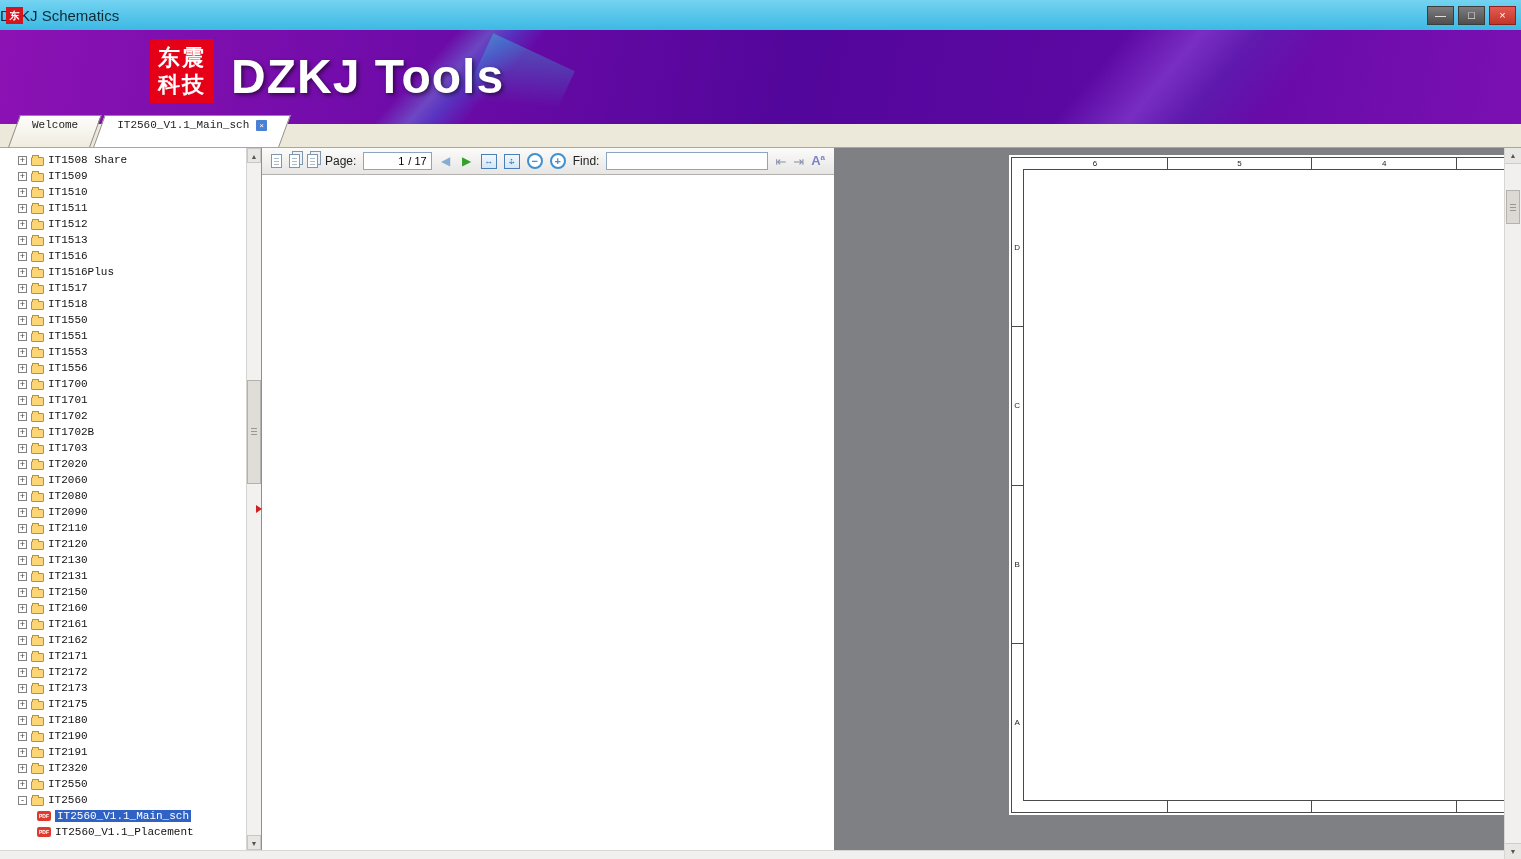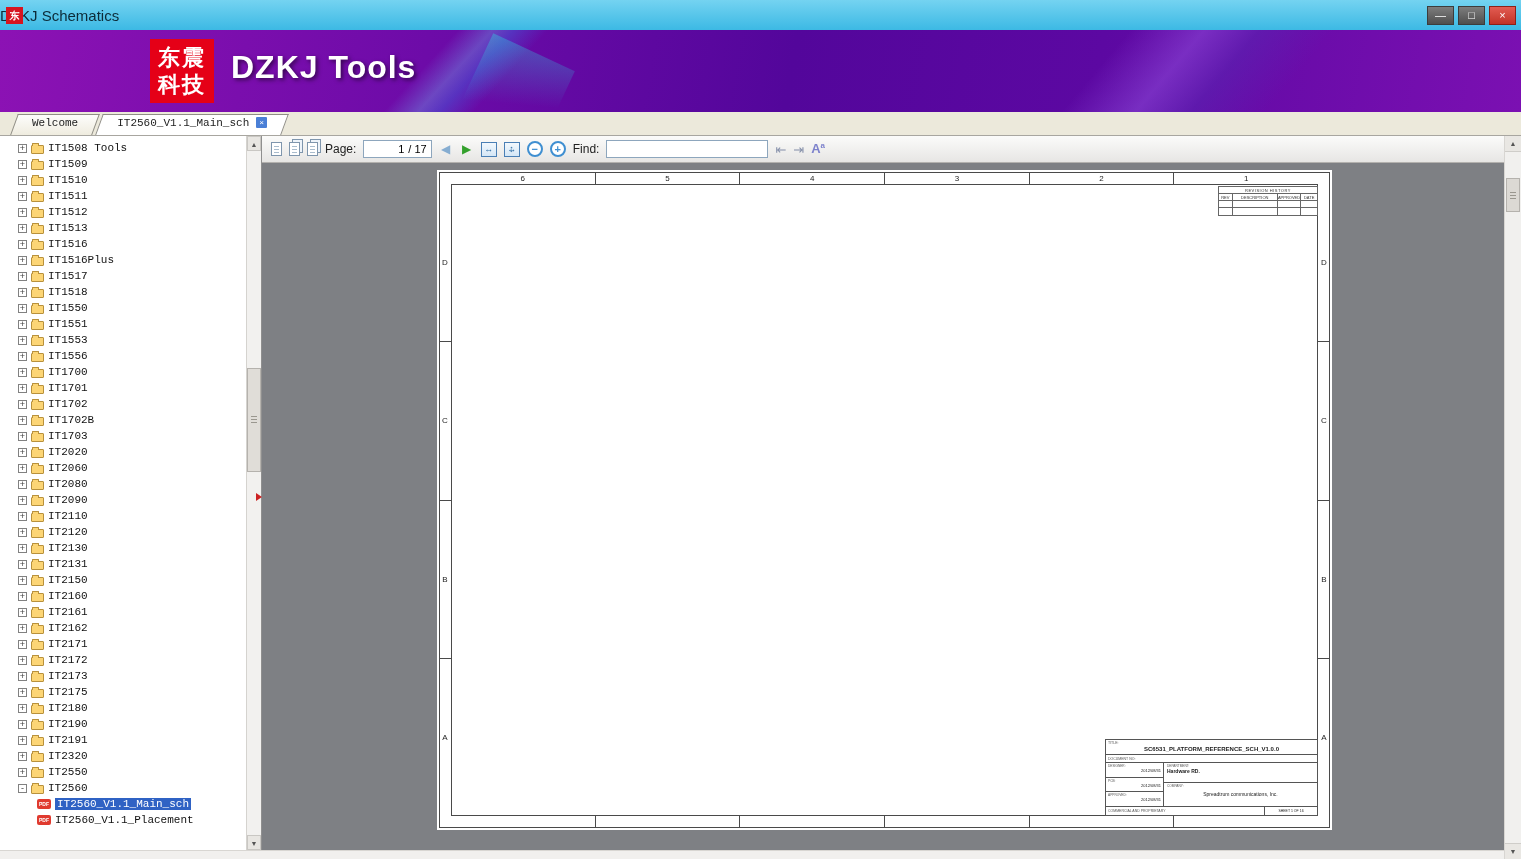--- a/index.html
+++ b/index.html
@@ -9,41 +9,41 @@
 
 
 .titlebar { height:30px; flex:none; background:linear-gradient(#74d3f1,#3cb9e4); display:flex; align-items:center; position:relative; }
 .app-icon { width:17px; height:17px; margin-left:6px; background:#d61420; color:#fff; font-size:10px; line-height:17px; text-align:center; font-weight:bold; z-index:2; }
 .win-title { position:absolute; left:0; right:0; text-align:left; font-size:15px; color:#0c2b38; }
 .winbtns { margin-left:auto; display:flex; gap:4px; margin-right:5px; z-index:2; }
 .winbtn { width:27px; height:19px; text-align:center; line-height:17px; font-size:11px; color:#fff; border:1px solid #3c3c3c; background:linear-gradient(#7d7d7d,#4e4e4e); }
 .winbtn.close { background:linear-gradient(#e25c52,#c23428); border-color:#8d2018; }
 
 
-.banner { height:82px; flex:none; position:relative; overflow:hidden;
+.banner { height:94px; flex:none; position:relative; overflow:hidden;
   background:linear-gradient(100deg,#8c12b4 0%,#6d0ba8 28%,#53069b 52%,#5c08a2 72%,#7b10b2 100%); }
 .streak { position:absolute; pointer-events:none; }
 .s1 { left:385px; top:-25px; width:150px; height:140px; background:linear-gradient(115deg,transparent 30%,rgba(110,210,255,.3) 46%,rgba(60,110,230,.4) 56%,transparent 72%); transform:skewX(-24deg); }
 .s2 { left:1020px; top:-30px; width:330px; height:150px; background:linear-gradient(105deg,transparent 25%,rgba(150,90,230,.45) 45%,rgba(90,40,180,.5) 60%,transparent 80%); transform:skewX(-30deg); }
 .s3 { left:470px; top:18px; width:90px; height:90px; background:linear-gradient(160deg,rgba(40,230,230,.35),transparent 60%); transform:rotate(25deg); }
 .logo-box { position:absolute; left:150px; top:9px; width:64px; height:64px; background:#e50017; color:#fff; display:flex; flex-direction:column; align-items:center; justify-content:center; font-weight:bold; font-size:22px; line-height:27px; letter-spacing:2px; }
-.brand { position:absolute; left:231px; top:19px; font-size:32px; font-weight:bold; color:#fff; letter-spacing:1px; text-shadow:2px 2px 4px rgba(0,0,0,.55); }
+.brand { position:absolute; left:231px; top:19px; font-size:48px; font-weight:bold; color:#fff; letter-spacing:1px; text-shadow:2px 2px 4px rgba(0,0,0,.55); }
 .tagline { position:absolute; right:112px; top:26px; font-size:27px; font-weight:bold; color:#f3effa; text-shadow:1px 2px 3px rgba(0,0,0,.4); }
 
 
 .tabbar { height:24px; flex:none; background:#ece9db; border-bottom:1px solid #a8a6a0; display:flex; align-items:flex-end; }
 .main-tabs { display:flex; align-items:flex-end; height:24px; padding-left:2px; }
 .main-tab { display:flex; align-items:center; gap:4px; height:22px; padding:0 9px; border:1px solid #9a988f; border-bottom:none; border-radius:3px 3px 0 0; background:linear-gradient(#f8f6ee,#dedacb); font-size:12px; color:#222; margin-right:2px; }
 .main-tab.active { background:#fff; height:24px; color:#c00000; font-weight:bold; }
 .pdf-icon { width:17px; height:13px; background:#d0342c; border-radius:2px; color:#fff; font-size:6px; font-weight:bold; text-align:center; line-height:13px; }
 .pads-icon { width:22px; height:13px; background:linear-gradient(#bce48c,#7bbf3f); border:1px solid #5c9430; border-radius:2px; color:#2c5d12; font-size:6px; font-weight:bold; text-align:center; line-height:11px; }
 .share-icon { width:15px; height:12px; background:linear-gradient(#bfe3f7 55%,#7fc98a 55%); border:1px solid #6da3c4; border-radius:1px; position:relative; }
 .share-icon::after { content:"+"; position:absolute; right:-5px; top:-7px; color:#2e9e3a; font-weight:bold; font-size:10px; }
 .doc-tabs { display:flex; align-items:flex-end; height:24px; margin-left:14px; }
-.doc-tab { position:relative; height:21px; display:flex; align-items:flex-start; padding:3px 18px; font-family:"Liberation Mono",monospace; font-size:11px; color:#222; margin-right:3px; }
+.doc-tab { position:relative; height:21px; display:flex; align-items:flex-end; padding:16px 18px; font-family:"Liberation Mono",monospace; font-size:11px; color:#222; margin-right:3px; }
 .doc-tab::before { content:""; position:absolute; inset:0; background:linear-gradient(#fdfdfb,#efecdf); border:1px solid #8f8d85; border-bottom:none; transform:skewX(-20deg); }
 .doc-tab.active::before { background:#fff; }
 .doc-tab > * { position:relative; }
 .doc-close { width:11px; height:11px; margin-left:7px; background:#4a7fd6; color:#fff; font-size:8px; line-height:11px; text-align:center; border-radius:1px; }
 
 
 .main { flex:1; display:flex; position:relative; min-height:0; }
 
 
 .sidebar { width:262px; flex:none; background:#fff; border-right:1px solid #8f8f8f; display:flex; position:relative; }
@@ -56,21 +56,21 @@
 .pdf-mini { width:14px; height:10px; background:#e03a2f; border-radius:2px; color:#fff; font-size:5px; font-weight:bold; line-height:10px; text-align:center; flex:none; font-family:"Liberation Sans",sans-serif; }
 .tree-row.selected .tree-label { background:#2f62c4; color:#fff; padding:0 2px; }
 .sb-scroll { width:15px; flex:none; border-left:1px solid #d5d3cf; background:#f2f1ef; display:flex; flex-direction:column; margin-bottom:9px; }
 .sb-btn { height:15px; font-size:7px; color:#555; text-align:center; line-height:15px; background:#e8e6e2; border:1px solid #c9c7c3; flex:none; }
 .sb-track { flex:1; position:relative; }
 .sb-thumb { position:absolute; top:217px; height:104px; left:0; right:0; background:#e0ddd8; border:1px solid #b5b2ad; }
 .sb-thumb::after { content:""; position:absolute; left:3px; right:3px; top:47px; height:8px; background:repeating-linear-gradient(#9a978f 0 1px, transparent 1px 3px); }
 .splitter-arrow { position:absolute; right:-1px; top:357px; width:0; height:0; border-top:4px solid transparent; border-bottom:4px solid transparent; border-left:6px solid #cc2222; z-index:3; }
 
 
-.viewer { flex:1; display:flex; flex-direction:column; min-width:0; }
+.viewer { flex:1; display:flex; flex-direction:row; min-width:0; }
 .vtoolbar { height:27px; flex:none; display:flex; align-items:center; gap:7px; padding:0 9px; background:linear-gradient(#fbfbfa,#e7e6e4); border-bottom:1px solid #b3b1ae; }
 .icon-page { width:11px; height:14px; border:1px solid #7f96ad; background:#fff; position:relative; flex:none; }
 .icon-page i { position:absolute; left:2px; right:2px; top:3px; height:1px; background:#a9bccd; box-shadow:0 3px #a9bccd,0 6px #a9bccd; }
 .icon-page.dup { box-shadow:3px -3px 0 -1px #eef4fa,3px -3px 0 0 #7f96ad; }
 .tb-label { font-size:12px; color:#222; }
 .page-box { display:flex; align-items:center; background:#fff; border:1px solid #8da6bd; height:18px; padding:0 4px; }
 .page-box input { width:36px; border:none; outline:none; font-size:11px; text-align:right; background:transparent; font-family:"Liberation Sans",sans-serif; }
 .page-total { font-size:11px; margin-left:4px; }
 .nav { font-size:12px; width:14px; text-align:center; flex:none; }
 .nav.prev { color:#86add1; }
@@ -178,21 +178,21 @@
       </div>
   </div>
 
   <div class="main">
 
     <div class="sidebar">
       <div class="tree">
           <div class="tree-row">
             <span class="expand-box">+</span>
             <span class="folder-icon"></span>
-            <span class="tree-label">IT1508 Tools</span>
+            <span class="tree-label">IT1508 Share</span>
           </div>
           <div class="tree-row">
             <span class="expand-box">+</span>
             <span class="folder-icon"></span>
             <span class="tree-label">IT1509</span>
           </div>
           <div class="tree-row">
             <span class="expand-box">+</span>
             <span class="folder-icon"></span>
             <span class="tree-label">IT1510</span>

